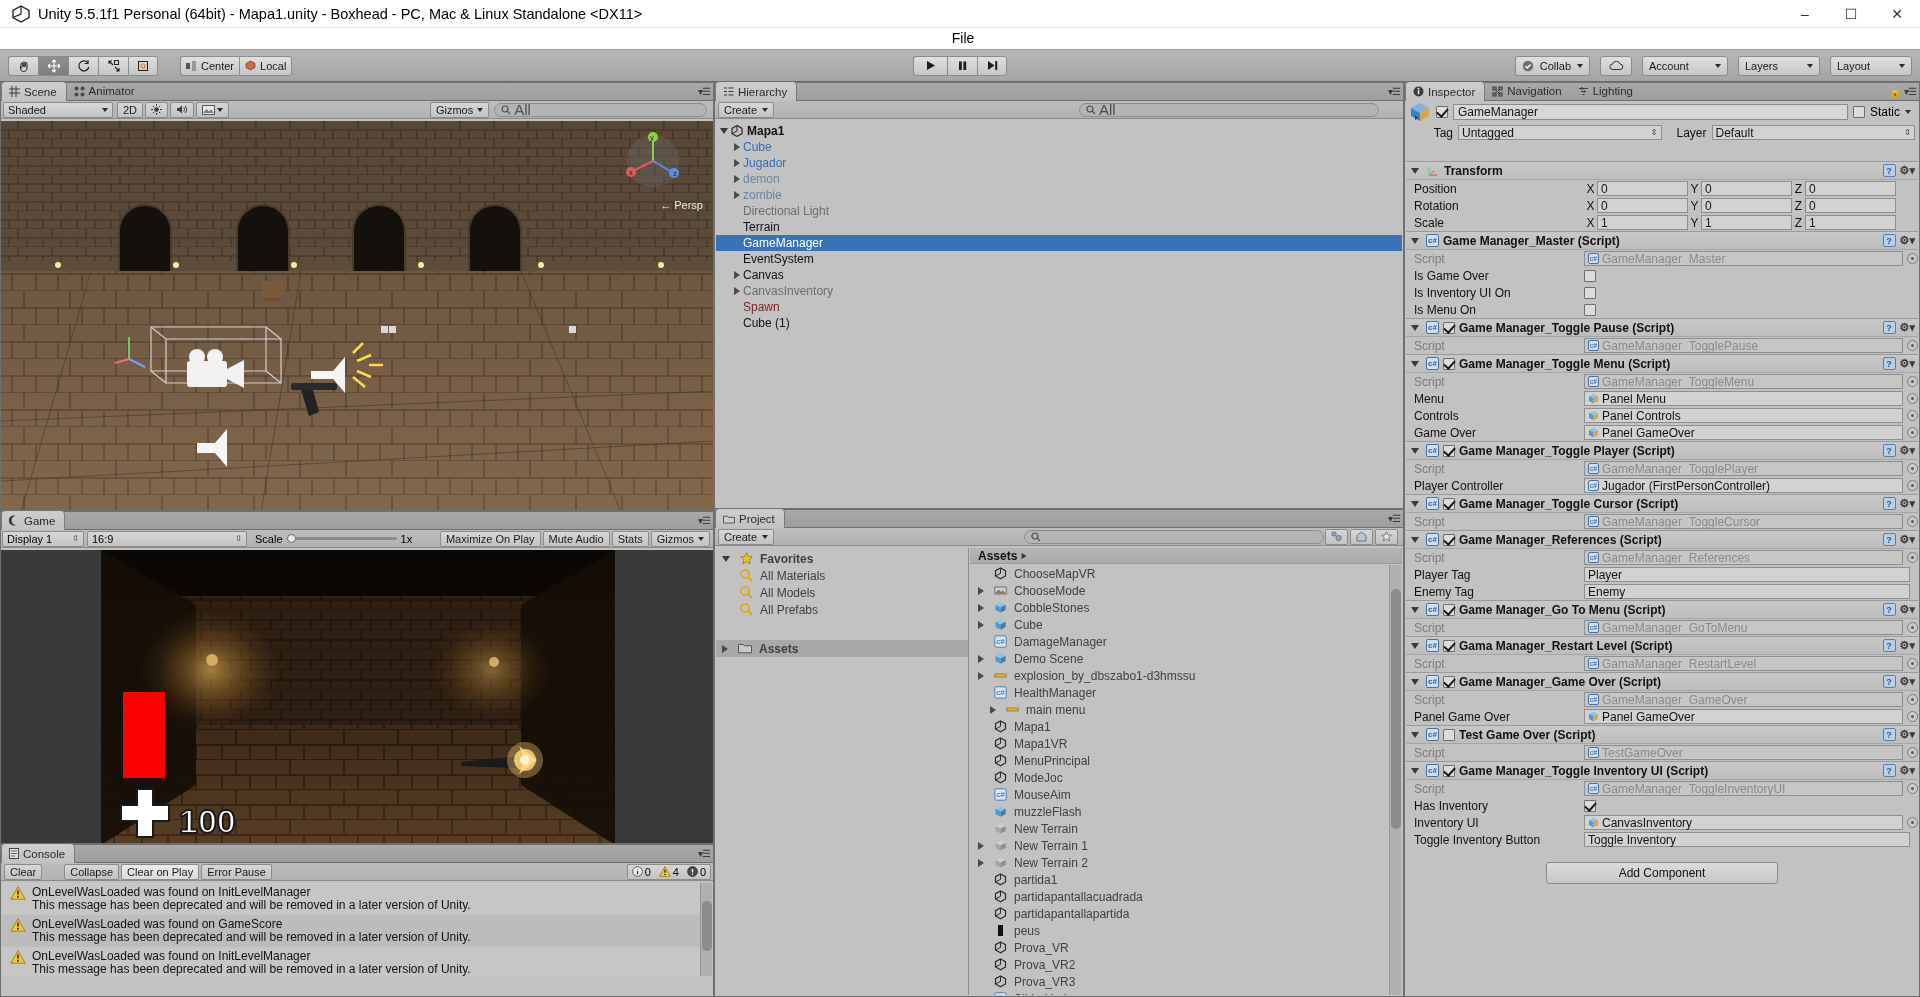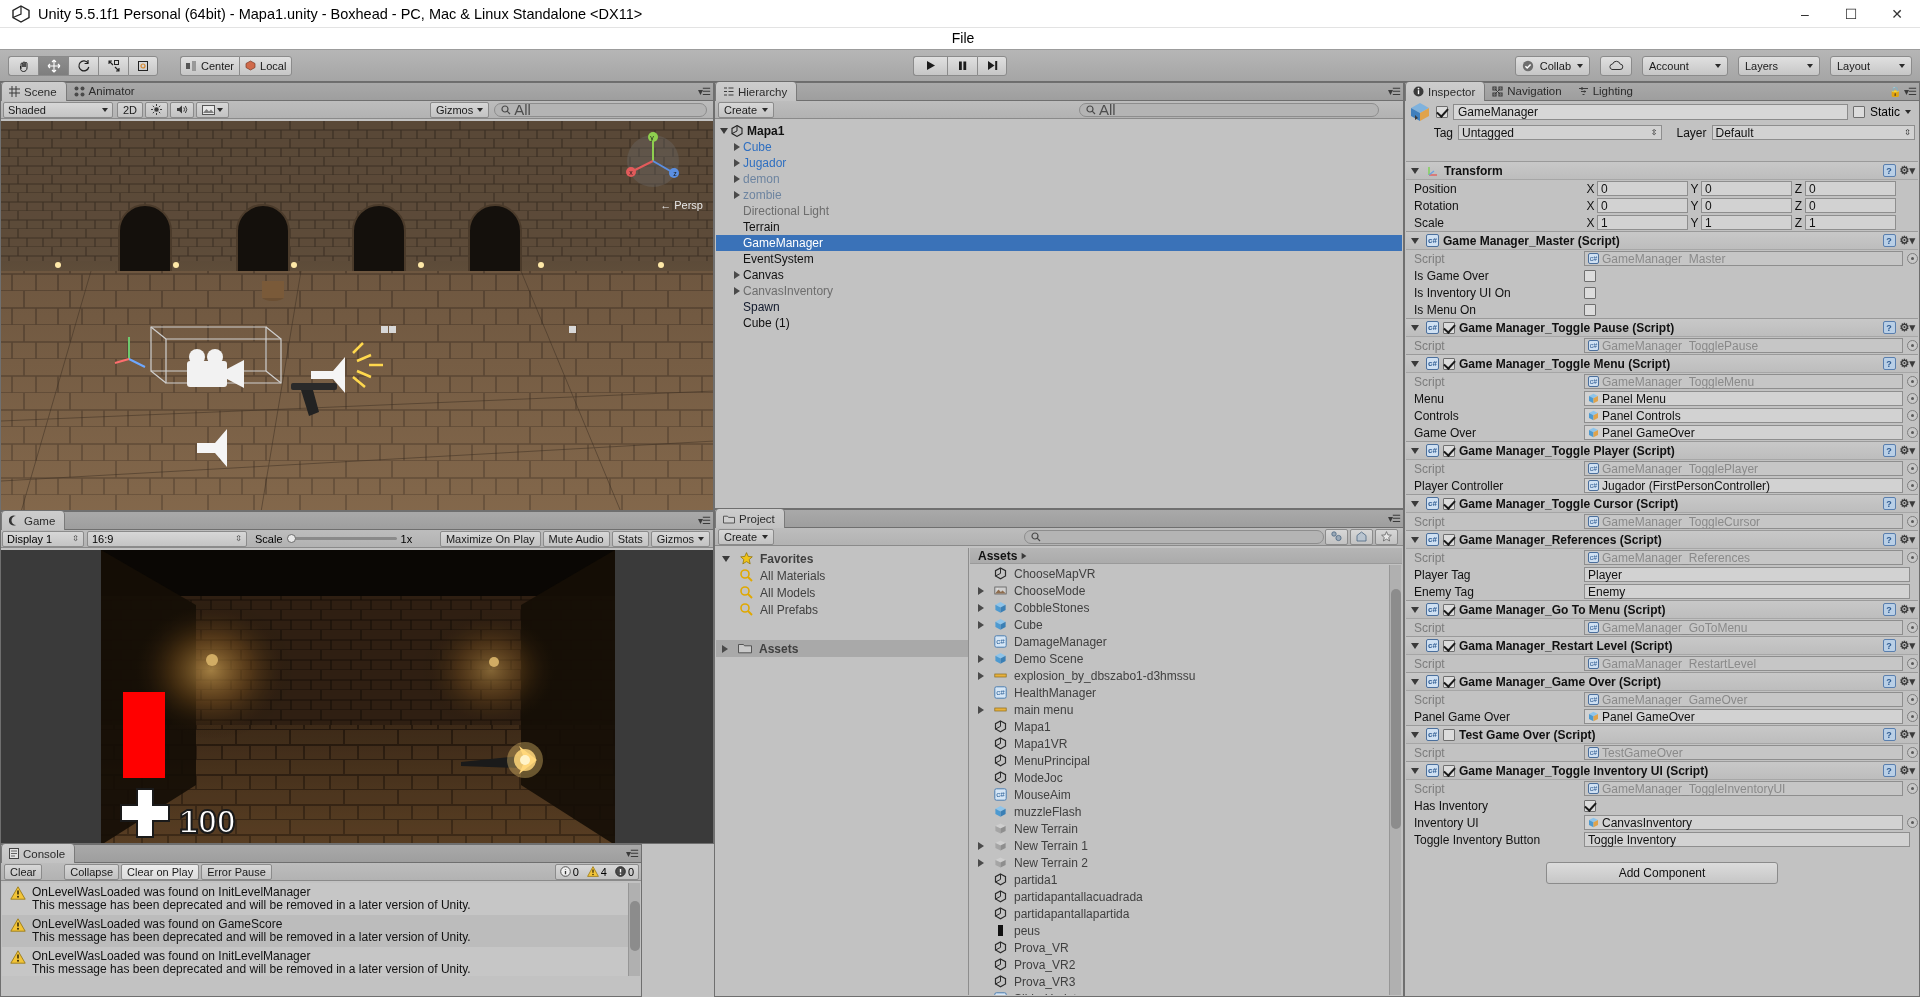--- a/index.html
+++ b/index.html
@@ -505,21 +505,21 @@
         <rect x="22" y="142" width="42" height="86" fill="#ff0000"></rect>
         <g>
           <path d="M20 255 h16 v-16 h16 v16 h16 v16 h-16 v16 h-16 v-16 h-16 z" fill="#ffffff" stroke="#1a1a1a" stroke-width="2"></path>
         </g>
         <text x="78" y="283" font-family="Liberation Sans" font-size="34" font-weight="bold" fill="#ffffff" stroke="#1a1a1a" stroke-width="2">100</text>
       </svg>
     </div>
   </div>
 </div>
 
-<div class="panel" id="consolepanel" style="left:0;top:844px;width:642px;height:153px;">
+<div class="panel" id="consolepanel" style="left:0;top:844px;width:714px;height:153px;">
   <div class="ptabbar">
     <div class="ptab active">
       <svg width="10" height="11" viewBox="0 0 10 11">
           <rect x="0.5" y="0.5" width="9" height="10" fill="#e2e2e2" stroke="#444"></rect>
           <path d="M2 3h6M2 5.5h6M2 8h4" stroke="#555" stroke-width="0.9"></path>
         </svg>
       <span>Console</span>
     </div>
     <span class="pmenu">▾☰</span>
   </div>
@@ -659,21 +659,21 @@
       <div class="hrow" style="padding-left: 18px;">
         <span class="tri"></span>
         <span style="color:#111;font-weight:normal;">Canvas</span>
       </div>
       <div class="hrow" style="padding-left: 18px;">
         <span class="tri"></span>
         <span style="color:#6d6d6d;font-weight:normal;">CanvasInventory</span>
       </div>
       <div class="hrow" style="padding-left: 18px;">
         <span class="tri empty"></span>
-        <span style="color:#0f172a;font-weight:normal;">Spawn</span>
+        <span style="color:#7f1d1d;font-weight:normal;">Spawn</span>
       </div>
       <div class="hrow" style="padding-left: 18px;">
         <span class="tri empty"></span>
         <span style="color:#111;font-weight:normal;">Cube (1)</span>
       </div>
     </div>
 </div>
 
 <div class="panel" id="projpanel" style="left:714px;top:509px;width:690px;height:488px;">
   <div class="ptabbar">
@@ -822,21 +822,21 @@
           <span>explosion_by_dbszabo1-d3hmssu</span>
         </div>
         <div class="prow" style="padding-left: 8px;">
           <span class="tri empty"></span>
           <svg width="13" height="13" viewBox="0 0 13 13" style="flex:none;">
             <rect x="0.8" y="0.8" width="11.4" height="11.4" rx="1.6" fill="#d6e6f5" stroke="#4b7db0" stroke-width="1"></rect>
             <text x="6.5" y="9.4" font-size="8" font-family="Liberation Sans" fill="#2f6299" text-anchor="middle">c#</text>
           </svg>
           <span>HealthManager</span>
         </div>
-        <div class="prow" style="padding-left: 8px;">
+        <div class="prow" style="padding-left: 20px;">
           <span class="tri"></span>
           <svg width="13" height="13" viewBox="0 0 13 13" style="flex:none;">
             <rect x="0.8" y="5" width="11.4" height="3" fill="#e8b13c" stroke="#8a6a1c" stroke-width="0.7"></rect>
           </svg>
           <span>main menu</span>
         </div>
         <div class="prow" style="padding-left: 8px;">
           <span class="tri empty"></span>
           <svg width="13" height="13" viewBox="0 0 13 13" style="flex:none;">
             <path d="M6.5 1 L11.5 3.6 L11.5 9 L6.5 11.8 L1.5 9 L1.5 3.6 Z" fill="none" stroke="#2b2b2b" stroke-width="1.2"></path>

